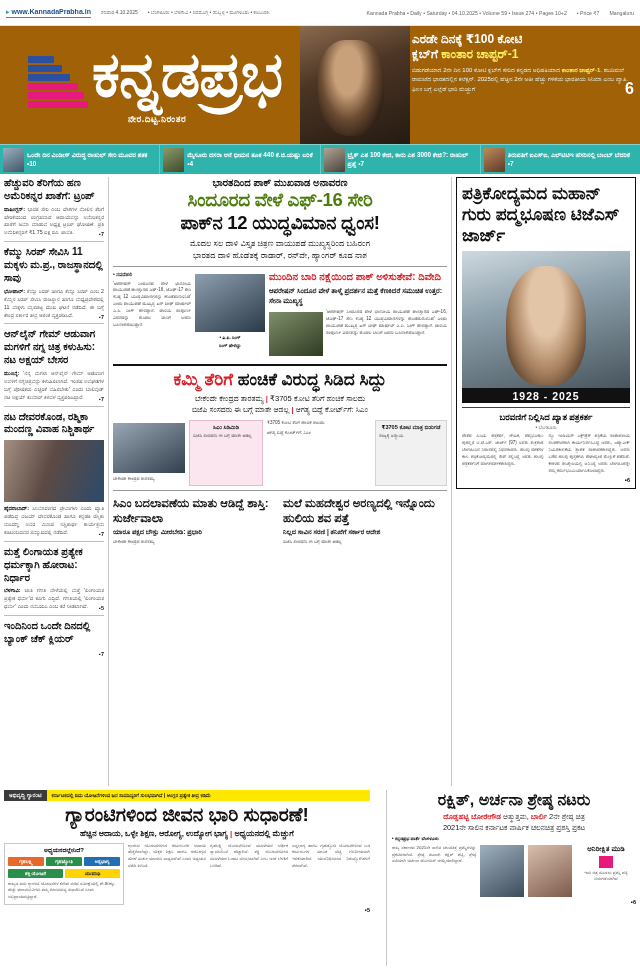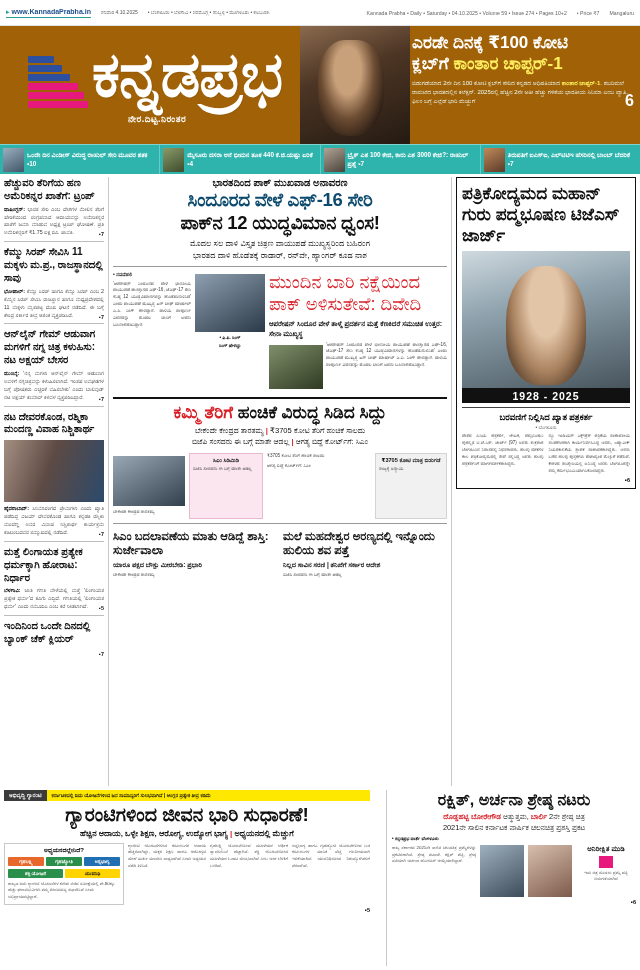--- a/index.html
+++ b/index.html
@@ -48,21 +48,21 @@
     background: linear-gradient(160deg,#8a6a4e 0%, #4c3524 40%, #241a12 100%);
   }
   .mh-photo::after{
     content:""; position:absolute; left:18px; top:14px; width:66px; height:96px;
     border-radius: 40% 40% 45% 45%;
     background: radial-gradient(ellipse at 45% 32%, #c8a07a 0 26%, #6d4d33 52%, #241811 82%);
   }
   .mh-promo {
     position:absolute; left: 412px; top: 6px; width: 224px; color:#fff;
   }
-  .mh-promo h2 { font-size: 17px; line-height: 1.25; font-weight:bold; }
+  .mh-promo h2 { font-size: 12px; line-height: 1.25; font-weight:bold; }
   .mh-promo h2 .hl { color:#ffef5e; }
   .mh-promo p { margin-top: 4px; font-size: 6px; line-height:1.55; color:#eafaf8; }
   .mh-promo p .hl { color:#ffef5e; font-weight:bold; }
   .mh-promo .pg {
     position:absolute; right: 2px; bottom: -4px; font-size: 16px; font-weight:bold; color:#fff;
   }
 
   
   .teasers { display:flex; height: 30px; background:#2fb3ad; border-top:1px solid #7fd3cf; }
   .teaser { flex:1; display:flex; align-items:center; gap:3px; padding:2px 3px;
@@ -88,30 +88,30 @@
                 text-align: justify; }
   .story .dek b { color:#000; }
   .story .more { font-size:5.4px; font-weight:bold; color:#111; float:right; margin-top:1px;}
   .photo-box { width:100%; height:62px; margin:4px 0 3px;
                background: linear-gradient(135deg,#6f7f96 0%, #32414f 60%, #1a2430 100%); }
   .photo-box.duo { background: linear-gradient(110deg,#a49082 0%,#5d4a44 45%,#2c4a6b 100%); }
 
   
   .kicker { font-size:10px; font-weight:bold; text-align:center; color:#111; line-height:1.2; }
   .lead-head { text-align:center; font-weight:bold; color:#111; letter-spacing:-.3px; }
-  .lead-head .l1 { display:block; font-size:18.5px; line-height:1.22; color:#0c4a6e; }
+  .lead-head .l1 { display:block; font-size:18.5px; line-height:1.22; color:#4d7c0f; }
   .lead-head .l2 { display:block; font-size:18.5px; line-height:1.22; }
   .lead-sub { text-align:center; font-size:8.2px; line-height:1.45; margin-top:4px; color:#111;
               border-bottom:1px solid #999; padding-bottom:4px; }
   .mid-cols { display:flex; gap:4px; margin-top:4px; }
   .mc { font-size:4.6px; line-height:1.52; color:#3d3d3d; text-align:justify; }
   .mc p { margin-bottom:3px; }
   .mc .byline { font-size:5px; font-weight:bold; color:#111; margin-bottom:2px; }
   .mini-photo { width:100%; height:46px; background:linear-gradient(150deg,#7e8b9c,#2f3c4c); margin:3px 0; }
-  .sub-red { color:#d81f26; font-size:18px; font-weight:normal; line-height:1.25; }
+  .sub-red { color:#d81f26; font-size:10px; font-weight:bold; line-height:1.25; }
   .sub-blk { font-size:7px; line-height:1.4; font-weight:bold; color:#111; }
 
   .rule { border-top:2px solid #111; margin:5px 0 4px; }
   .thin-rule { border-top:1px solid #999; margin:4px 0 3px; }
 
   .mid-head2 { text-align:center; font-weight:bold; font-size:17px; line-height:1.22; color:#111; }
   .mid-head2 .red { color:#d81f26; }
   .mid-sub2 { text-align:center; font-size:7.6px; line-height:1.42; margin-top:3px; color:#111; }
   .mid-sub2 .sep { color:#d81f26; font-weight:bold; }
 

